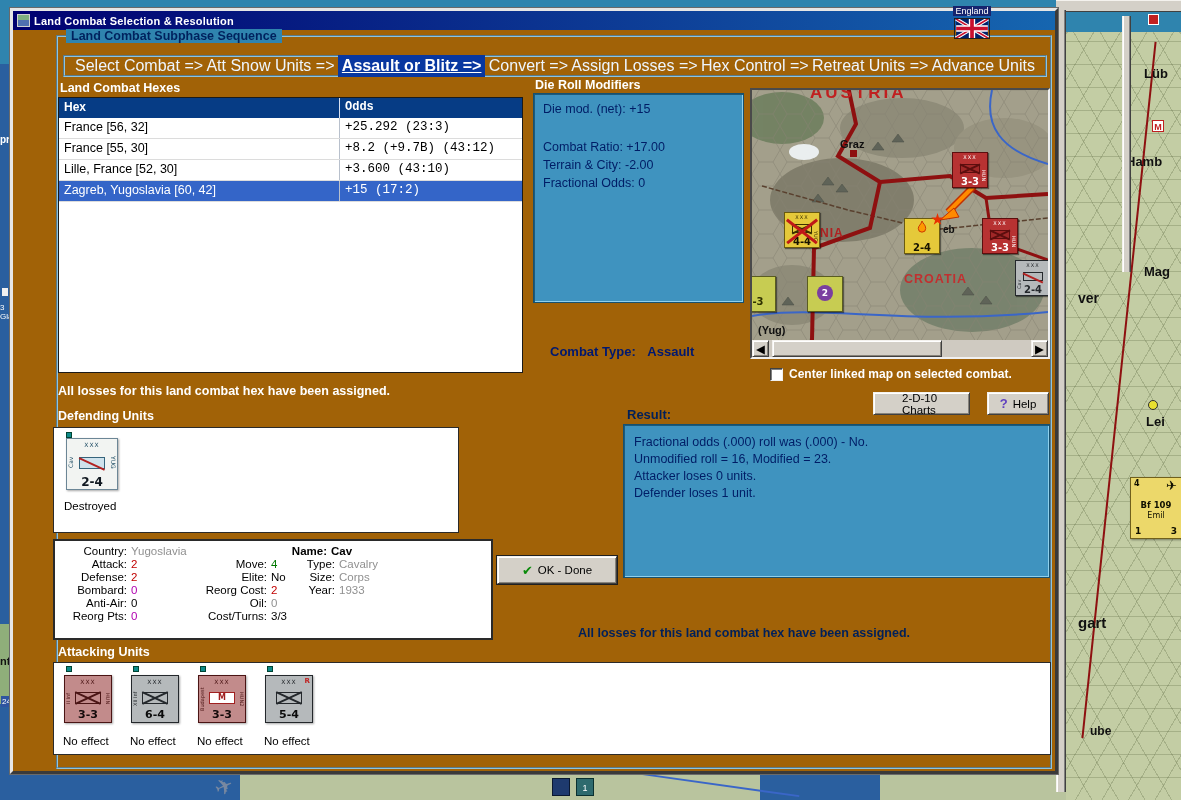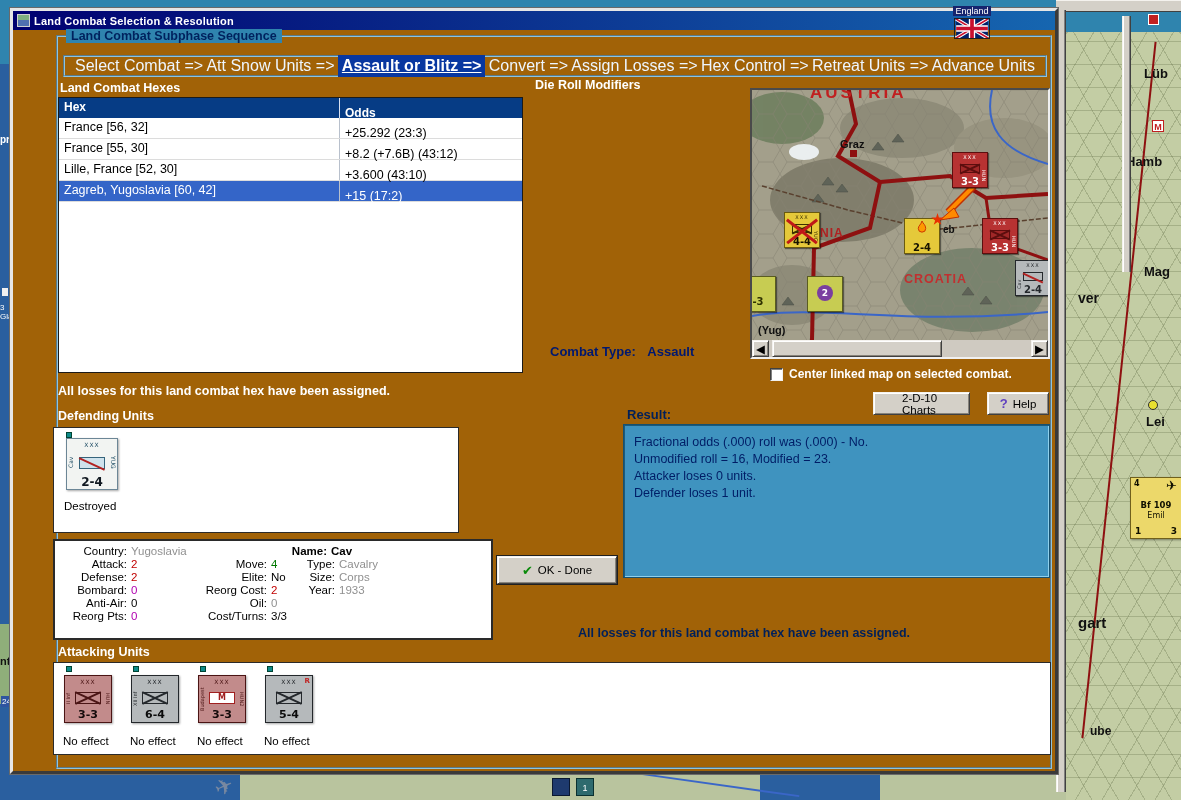--- a/index.html
+++ b/index.html
@@ -41,21 +41,21 @@
 .wlabel { color:#ffffff; font-weight:bold; font-size:12.5px; }
 .nlabel { color:#00205a; font-weight:bold; font-size:12.5px; }
 
 
 .hex-table { left:45px; top:86px; width:465px; height:276px; background:#fff; border:1px solid #1a1a1a; overflow:hidden; }
 .ht-head { display:flex; height:20px; background:#063c85; color:#fff; font-weight:bold; font-size:12px; }
 .ht-row { display:flex; height:21px; font-size:12.5px; color:#000; border-bottom:1px solid #dcdcdc; background:#fff; cursor:pointer; }
 .ht-row.selected { background:#3465c8; color:#fff; }
 .c-hex { width:281px; padding:2px 0 4px 5px; border-right:1px solid #b8c0cc; overflow:hidden; white-space:nowrap; }
 .ht-head .c-hex { border-right:1px solid #d8e0f0; }
-.c-odds { flex:1; padding:8px 0 0 5px; white-space:nowrap; }
+.c-odds { flex:1; padding:2px 0 0 5px; white-space:nowrap;font-family:Liberation Mono, monospace; }
 
 
 .bluepanel { background:#3f93bf; border:1px solid #16506e;
   box-shadow:inset 1px 1px 0 #1d5a7a, inset -1px -1px 0 #8fd0ec; color:#001d66; font-size:12.5px; }
 
 
 .mappanel { left:737px; top:77px; width:300px; height:271px; border:2px solid; border-color:#4a4a4a #f0f0f0 #f0f0f0 #4a4a4a; background:#a39f8b; }
 .mapview { position:absolute; left:0; top:0; width:296px; height:250px; overflow:hidden; }
 .maplabel { position:absolute; font-weight:bold; white-space:nowrap; }
 
@@ -221,33 +221,39 @@
       <div class="ht-head">
         <div class="c-hex">Hex</div>
         <div class="c-odds">Odds</div>
       </div>
       <div class="ht-row">
         <div class="c-hex">France [56, 32]</div>
         <div class="c-odds">+25.292 (23:3)</div>
       </div>
       <div class="ht-row">
         <div class="c-hex">France [55, 30]</div>
-        <div class="c-odds">+8.2 (+7.6B) (43:12)</div>
+        <div class="c-odds">+8.2 (+9.7B) (43:12)</div>
       </div>
       <div class="ht-row">
         <div class="c-hex">Lille, France [52, 30]</div>
         <div class="c-odds">+3.600 (43:10)</div>
       </div>
       <div class="ht-row selected">
         <div class="c-hex">Zagreb, Yugoslavia [60, 42]</div>
         <div class="c-odds">+15 (17:2)</div>
       </div>
     </div>
 
     <span class="abs wlabel" style="left:522px;top:67px;">Die Roll Modifiers</span>
+    <div class="abs bluepanel" style="left:520px;top:82px;width:211px;height:210px;padding:8px 9px;">
+      <div style="margin-bottom:24px;">Die mod. (net): +15</div>
+      <div style="margin-bottom:4px;">Combat Ratio: +17.00</div>
+      <div style="margin-bottom:4px;">Terrain &amp; City: -2.00</div>
+      <div>Fractional Odds: 0</div>
+    </div>
 
     <div class="abs" style="left:537px;top:333px;font-size:13px;font-weight:bold;color:#001870;">
       <span>Combat Type:</span>
       <span style="margin-left:8px;">Assault</span>
     </div>
 
     <div class="abs mappanel">
       <div class="mapview">
         <svg width="296" height="250" viewBox="0 0 296 250">
           <rect width="296" height="250" fill="#a39f8b"></rect>

